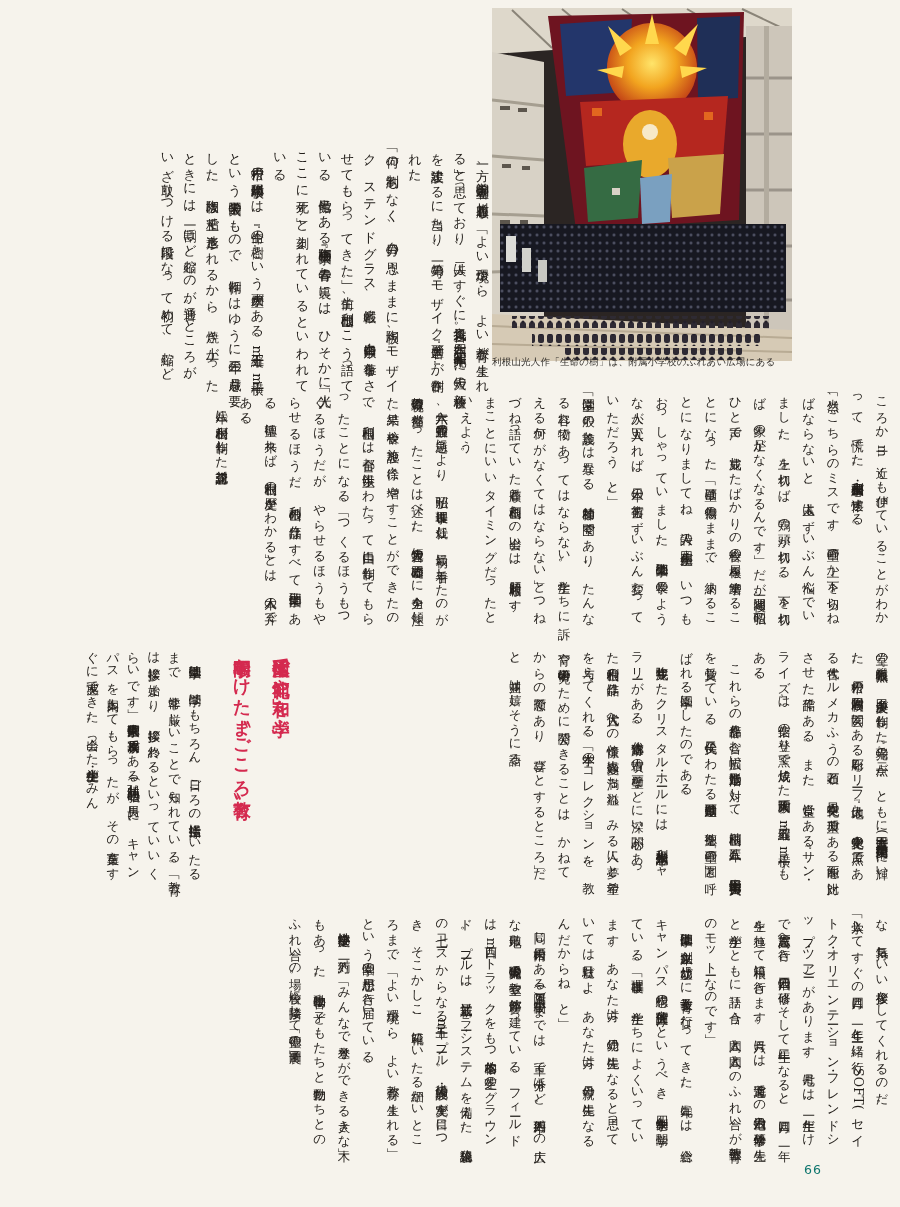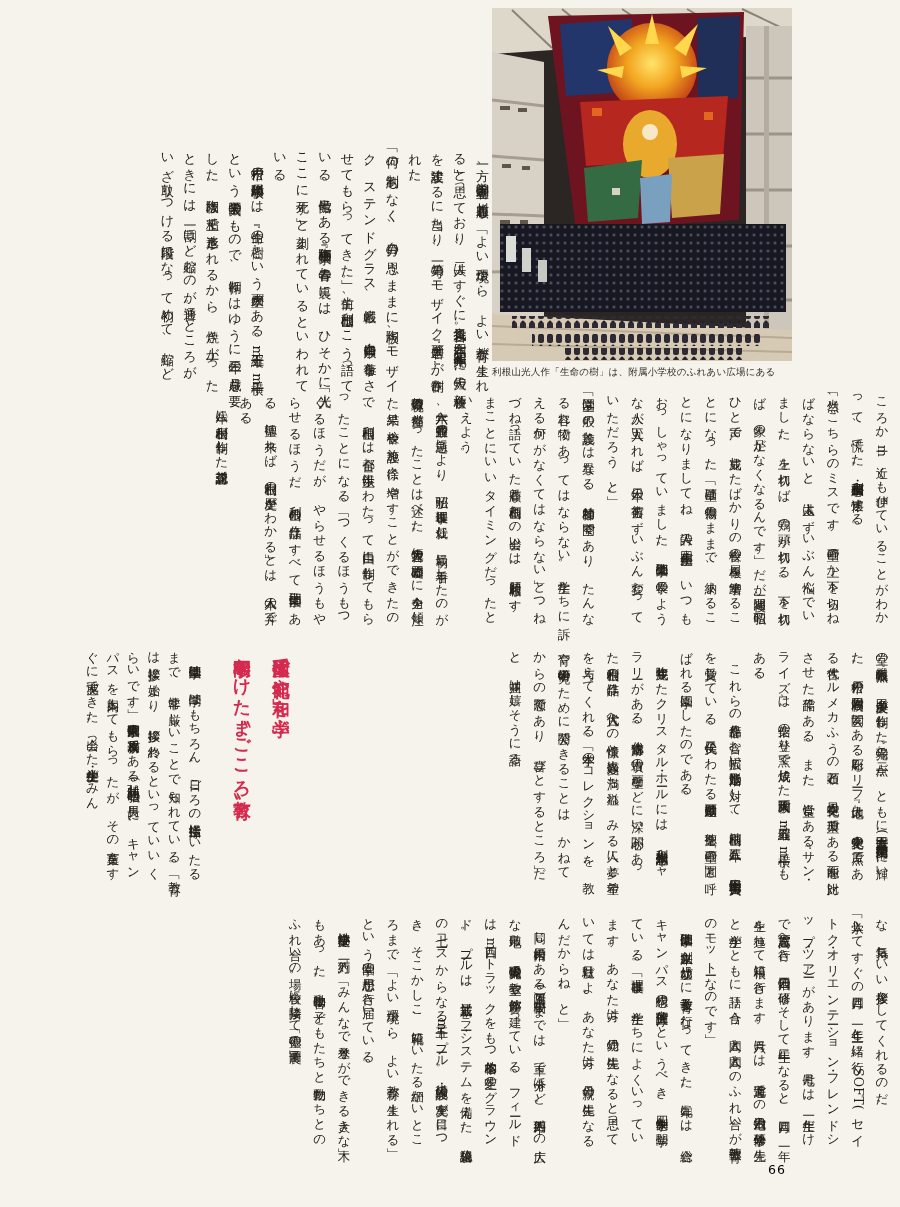--- a/index.html
+++ b/index.html
@@ -36,28 +36,28 @@
     letter-spacing:0.1px;color:#d42a4f;
   }
   #headline .hline{display:block;margin:0;}
   
   #photo{
     position:absolute;left:492px;top:8px;width:300px;height:353px;
     background:#2b2523;
   }
   #photo svg{display:block;width:100%;height:100%;}
   #photo-caption{
-    position:absolute;left:492px;top:366px;width:302px;height:14px;
+    position:absolute;left:492px;top:356px;width:302px;height:14px;
     font-family:"DejaVu Sans","Liberation Sans",sans-serif;
     font-size:9.5px;color:#33302c;letter-spacing:0.2px;
   }
   #page-number{
-    position:absolute;left:768px;top:1162px;
+    position:absolute;left:804px;top:1162px;
     font-family:"DejaVu Sans","Liberation Sans",sans-serif;
-    font-size:12.5px;color:#000000;letter-spacing:1px;
+    font-size:12.5px;color:#0f766e;letter-spacing:1px;
   }
 </style>
 </head>
 <body>
 
 <div class="page">
 
   <div id="row1" class="vrow">
       <p class="ind">一方、学園創立者の川並香順も、「よい環境から、よい教育が生まれる」と思っており、二人はすぐに意気投合。六四年(昭和三十九年)に短大の新校舎を建設するに当たり、第一号のモザイク壁画『若さ』が制作された。</p>
       <p>「何の制約もなく、自分の思うままに陶板、モザイク、ステンドグラス、緞帳と、自由奔放に仕事をさせてもらってきた」。生前、利根山はこう語っている。七号館にある陶板壁画『大学の青春』の裏には、ひそかに「光人ここに死す」と刻まれているといわれている。</p>

